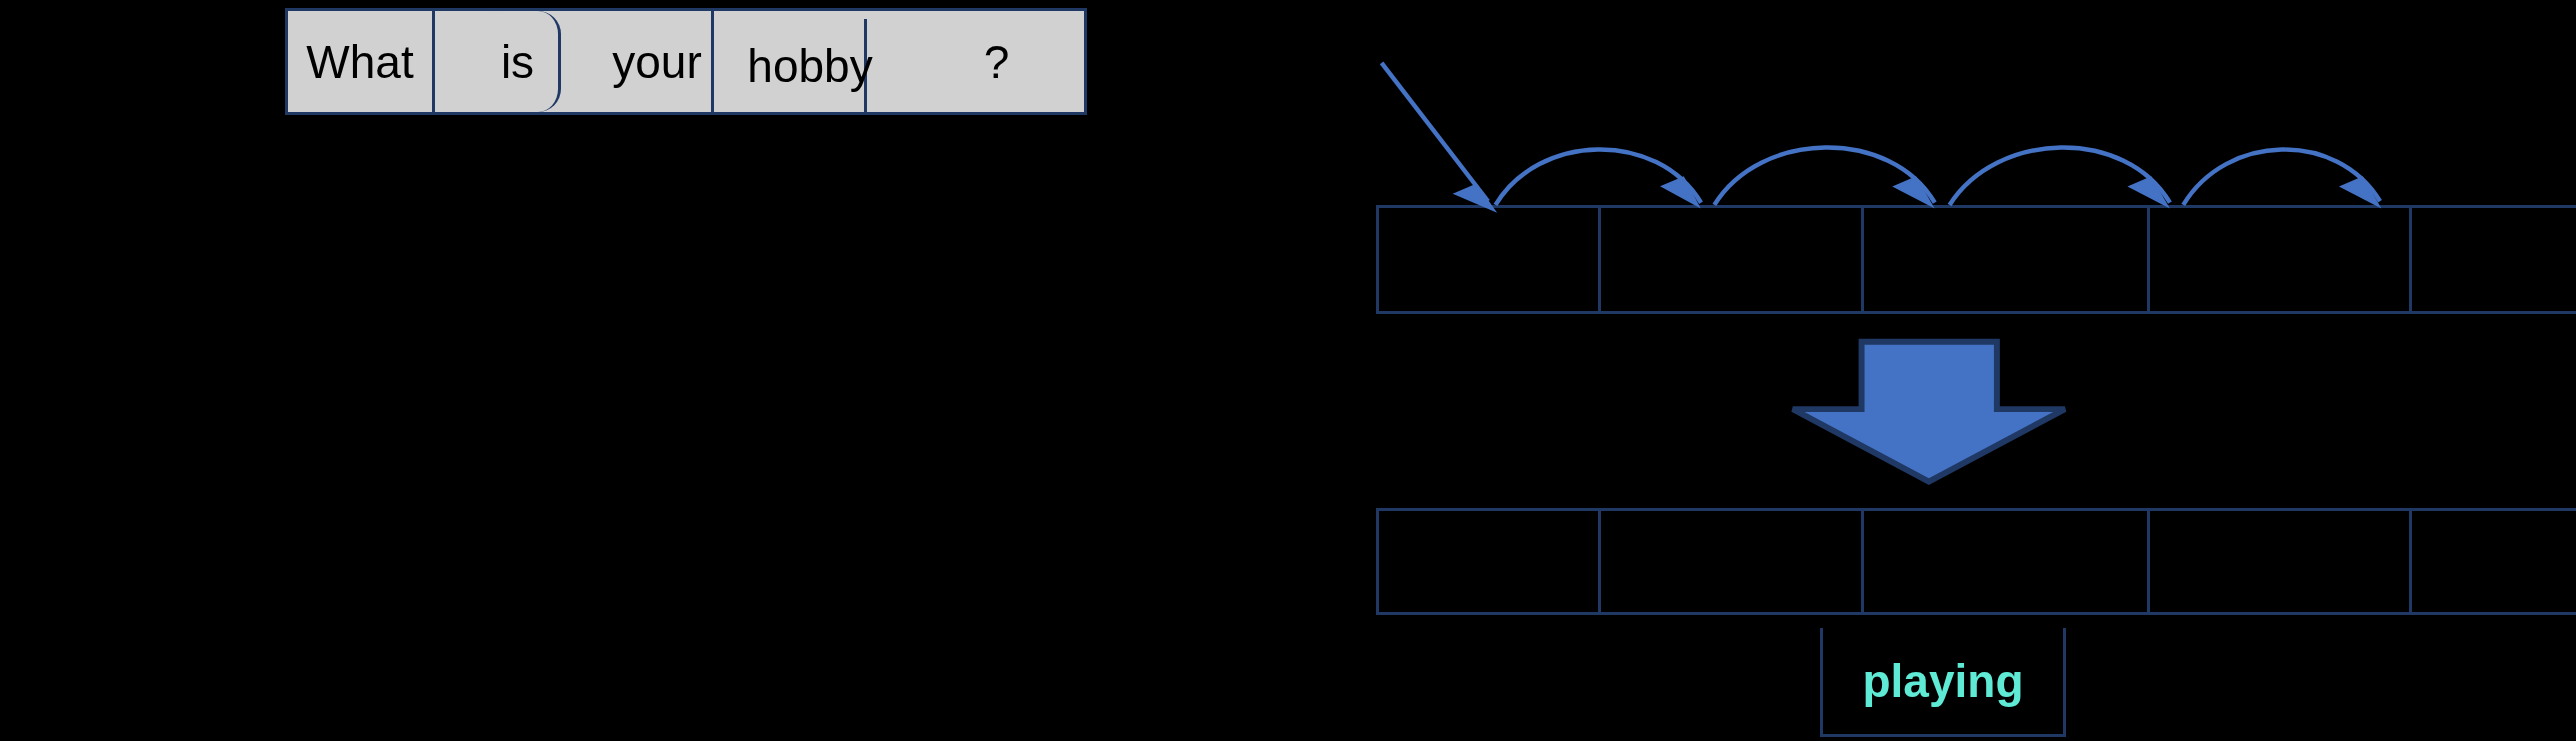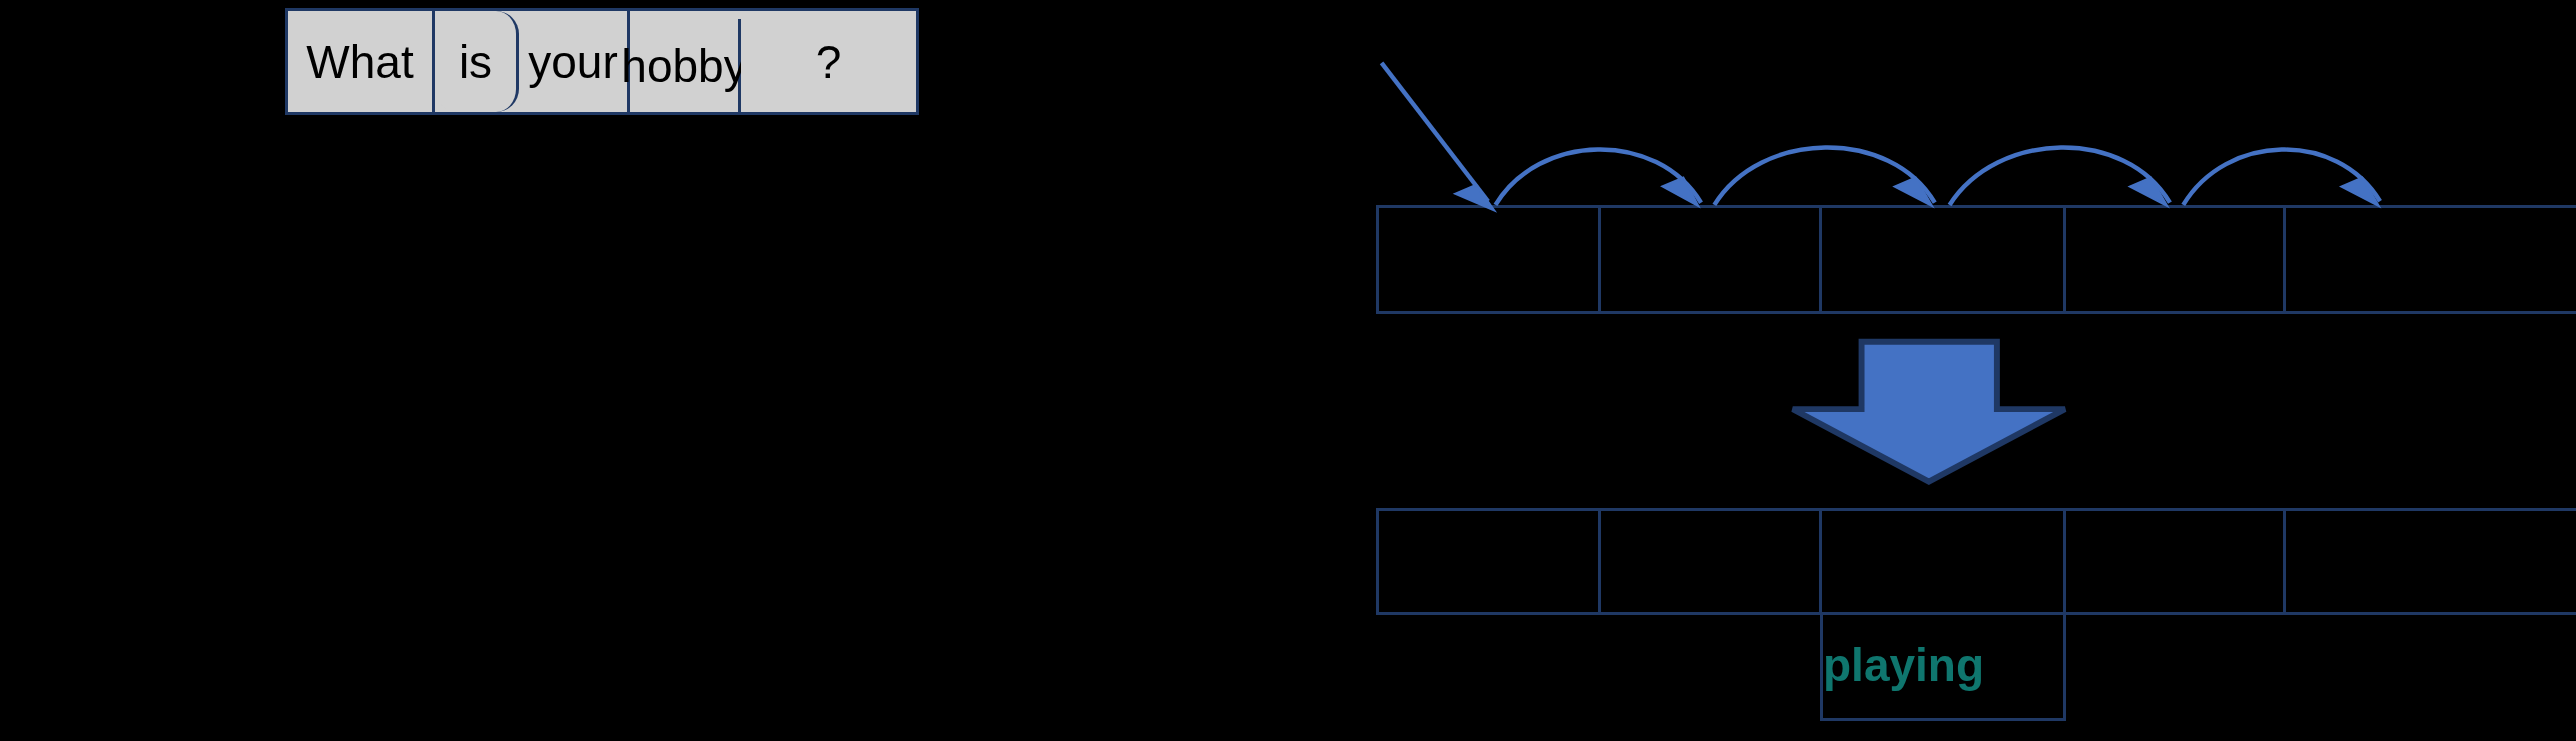--- a/index.html
+++ b/index.html
@@ -14,20 +14,21 @@
     background: #000000;
     overflow: hidden;
     font-family: "Liberation Sans", sans-serif;
   }
 
   
   .cell-row {
     position: absolute;
     display: flex;
     box-sizing: border-box;
+    gap: 42px;
   }
   .cell {
     box-sizing: border-box;
     display: flex;
     align-items: center;
     justify-content: center;
     text-align: center;
     line-height: 1;
   }
 
@@ -72,30 +73,30 @@
   #decoder-table .cell {
     border-right: 3px solid #1F3864;
     background: transparent;
   }
   #decoder-table .cell:last-child { border-right: none; }
 
   
   #prediction-cell {
     position: absolute;
     left: 1820px;
-    top: 612px;
+    top: 628px;
     width: 246px;
     height: 109px;
     box-sizing: border-box;
     border: 3px solid #1F3864;
     border-top: none;
     display: flex;
     align-items: center;
-    justify-content: flex-start;
-    color: #0f766e;
+    justify-content: center;
+    color: #5eead4;
     font-size: 46px;
     font-weight: bold;
     line-height: 1;
   }
 
   
   #arrow-layer {
     position: absolute;
     left: 0;
     top: 0;

